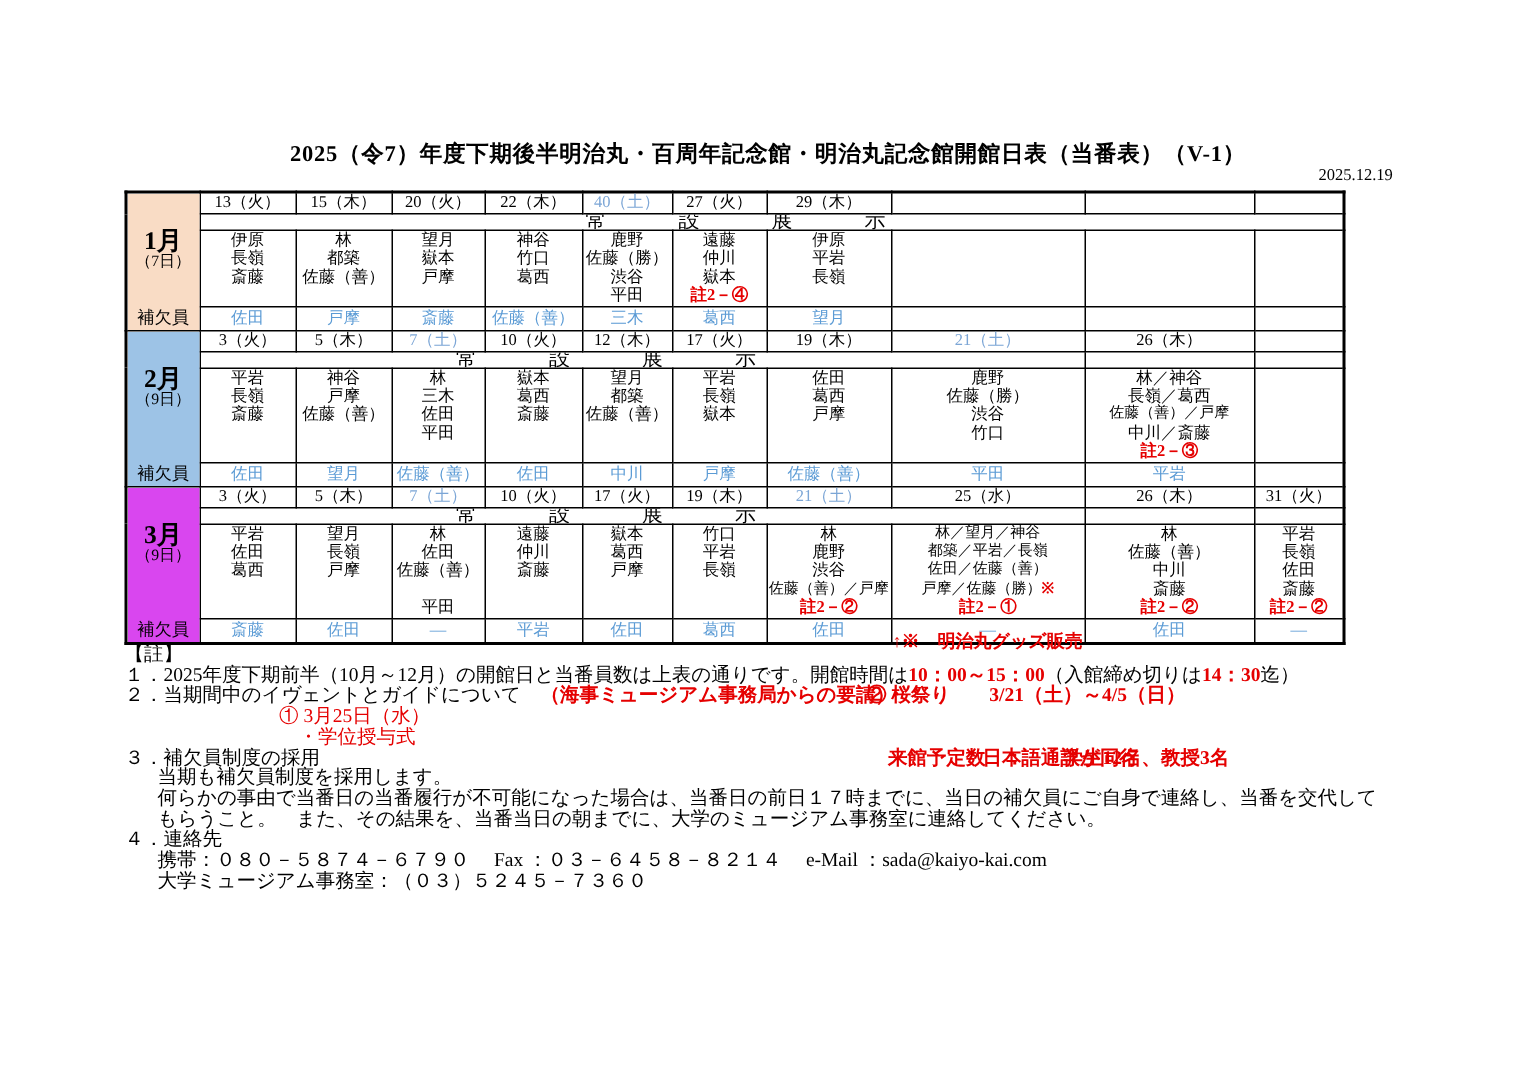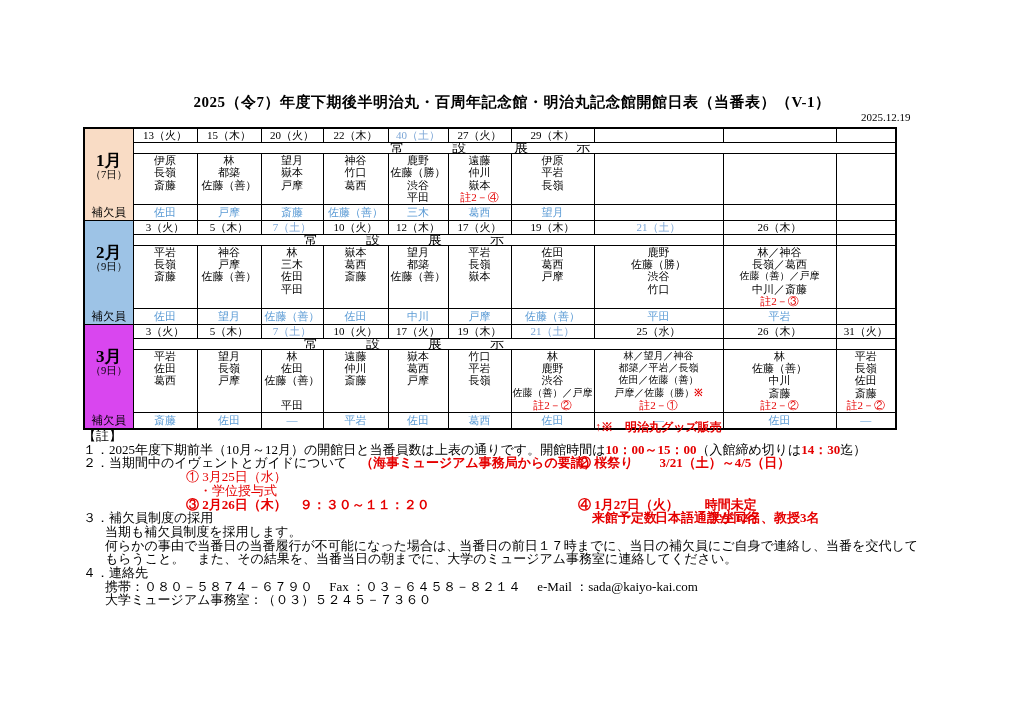--- a/index.html
+++ b/index.html
@@ -6,21 +6,21 @@
   #page {
     position:relative; width:1024px; height:676px; background:#ffffff;
     font-family:"Liberation Serif","DejaVu Serif",serif; color:#000;
     overflow:hidden;
   }
   .title {
     position:absolute; top:93px; left:0; width:100%;
     text-align:center; font-size:15px; font-weight:bold; letter-spacing:0.5px;
   }
   .date-stamp {
-    position:absolute; top:111px; left:861px; font-size:11px;
+    position:absolute; top:111px; left:879px; font-size:11px;
   }
   
   #duty-table {
     position:absolute; left:83px; top:127px; width:812px;
     border-collapse:collapse; table-layout:fixed;
     border:2px solid #000;
   }
   #duty-table td {
     border:1px solid #000; padding:0; text-align:center; overflow:hidden;
   }
@@ -29,21 +29,21 @@
   .exhibit-row td {
     height:10px; font-size:14px; line-height:10px;
     border-top:1px solid #888; border-bottom:1px solid #888;
   }
   .exhibit-cell.span { letter-spacing:48px; padding-left:48px; white-space:nowrap; }
   .names-row td {
     vertical-align:top; font-size:11px; line-height:12.4px; padding-top:2px;
   }
   .nm.tight { font-size:10px; }
   .nm .red { font-weight:bold; }
-  .note { font-size:11px; font-weight:normal; }
+  .note { font-size:11px; font-weight:bold; }
   .sub-row td { height:15px; font-size:11px; line-height:15px; color:#5B9BD5; }
   .month-cell { position:relative; vertical-align:top; }
   .month-name { margin-top:24px; font-size:17px; font-weight:bold; line-height:16px; }
   .month-days { font-size:10.5px; line-height:12px; }
   .sub-label {
     position:absolute; bottom:1px; left:0; right:0;
     font-size:11.5px; color:#000; text-align:center;
   }
   .red { color:#e50000; }
   .goods-note {
@@ -359,24 +359,20 @@
     </div>
     <div class="nline">
       <span>１．2025年度下期前半（10月～12月）の開館日と当番員数は上表の通りです。開館時間は</span><span class="red">10：00～15：00</span><span>（入館締め切りは</span><span class="red">14：30</span><span>迄）</span>
     </div>
     <div class="nline">
       <span>２．当期間中のイヴェントとガイドについて　</span><span class="red">（海事ミュージアム事務局からの要請）</span>
       <span class="abs r1 red">② 桜祭り　　3/21（土）～4/5（日）</span>
     </div>
     <div class="nline ind-a red">① 3月25日（水）</div>
     <div class="nline ind-b red">・学位授与式</div>
-    <div class="nline ind-a">
-      <span class="red">③ 2月26日（木）　９：３０～１１：２０</span>
-      <span class="abs r1 red">④ 1月27日（火）　　時間未定</span>
-    </div>
     <div class="nline ind-b">
       <span class="abs r2 red">来館予定数　：　　学生12名、教授3名</span>
     </div>
     <div class="nline">
       <span>３．補欠員制度の採用</span>
       <span class="abs r3 red">日本語通訳が同行</span>
     </div>
     <div class="nline ind-c">当期も補欠員制度を採用します。</div>
     <div class="nline ind-c">何らかの事由で当番日の当番履行が不可能になった場合は、当番日の前日１７時までに、当日の補欠員にご自身で連絡し、当番を交代して</div>
     <div class="nline ind-c">もらうこと。　また、その結果を、当番当日の朝までに、大学のミュージアム事務室に連絡してください。</div>

